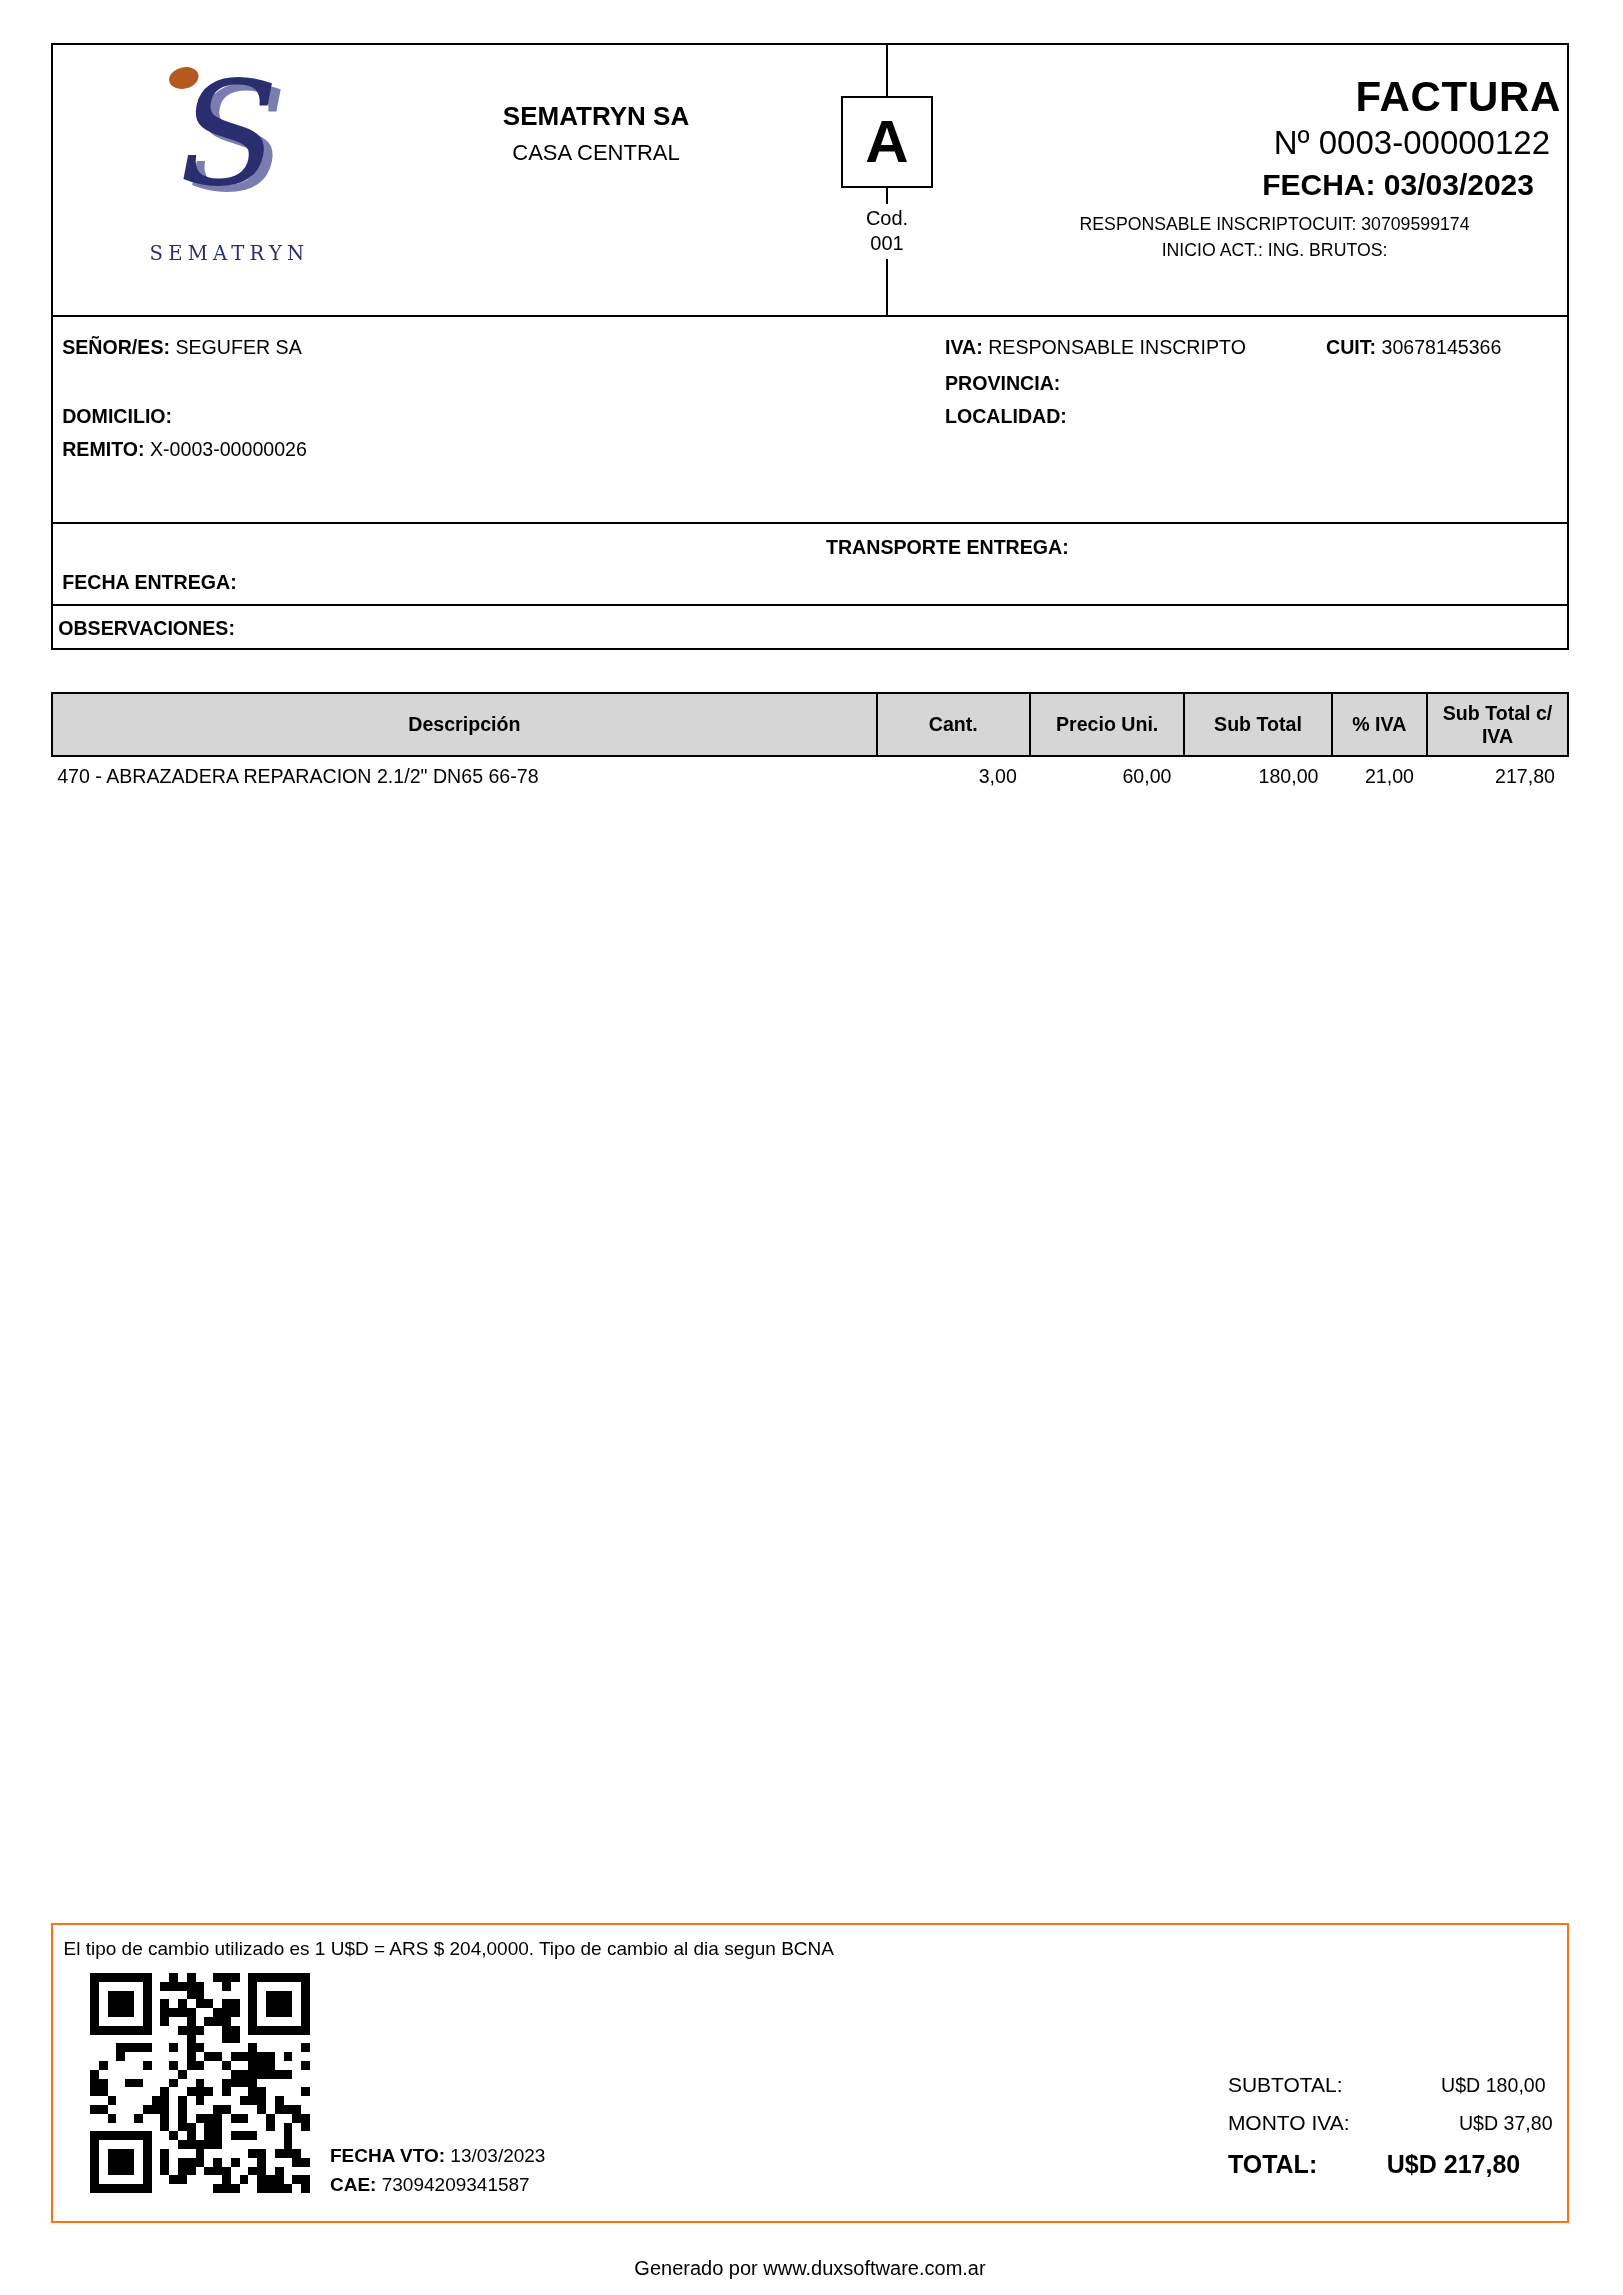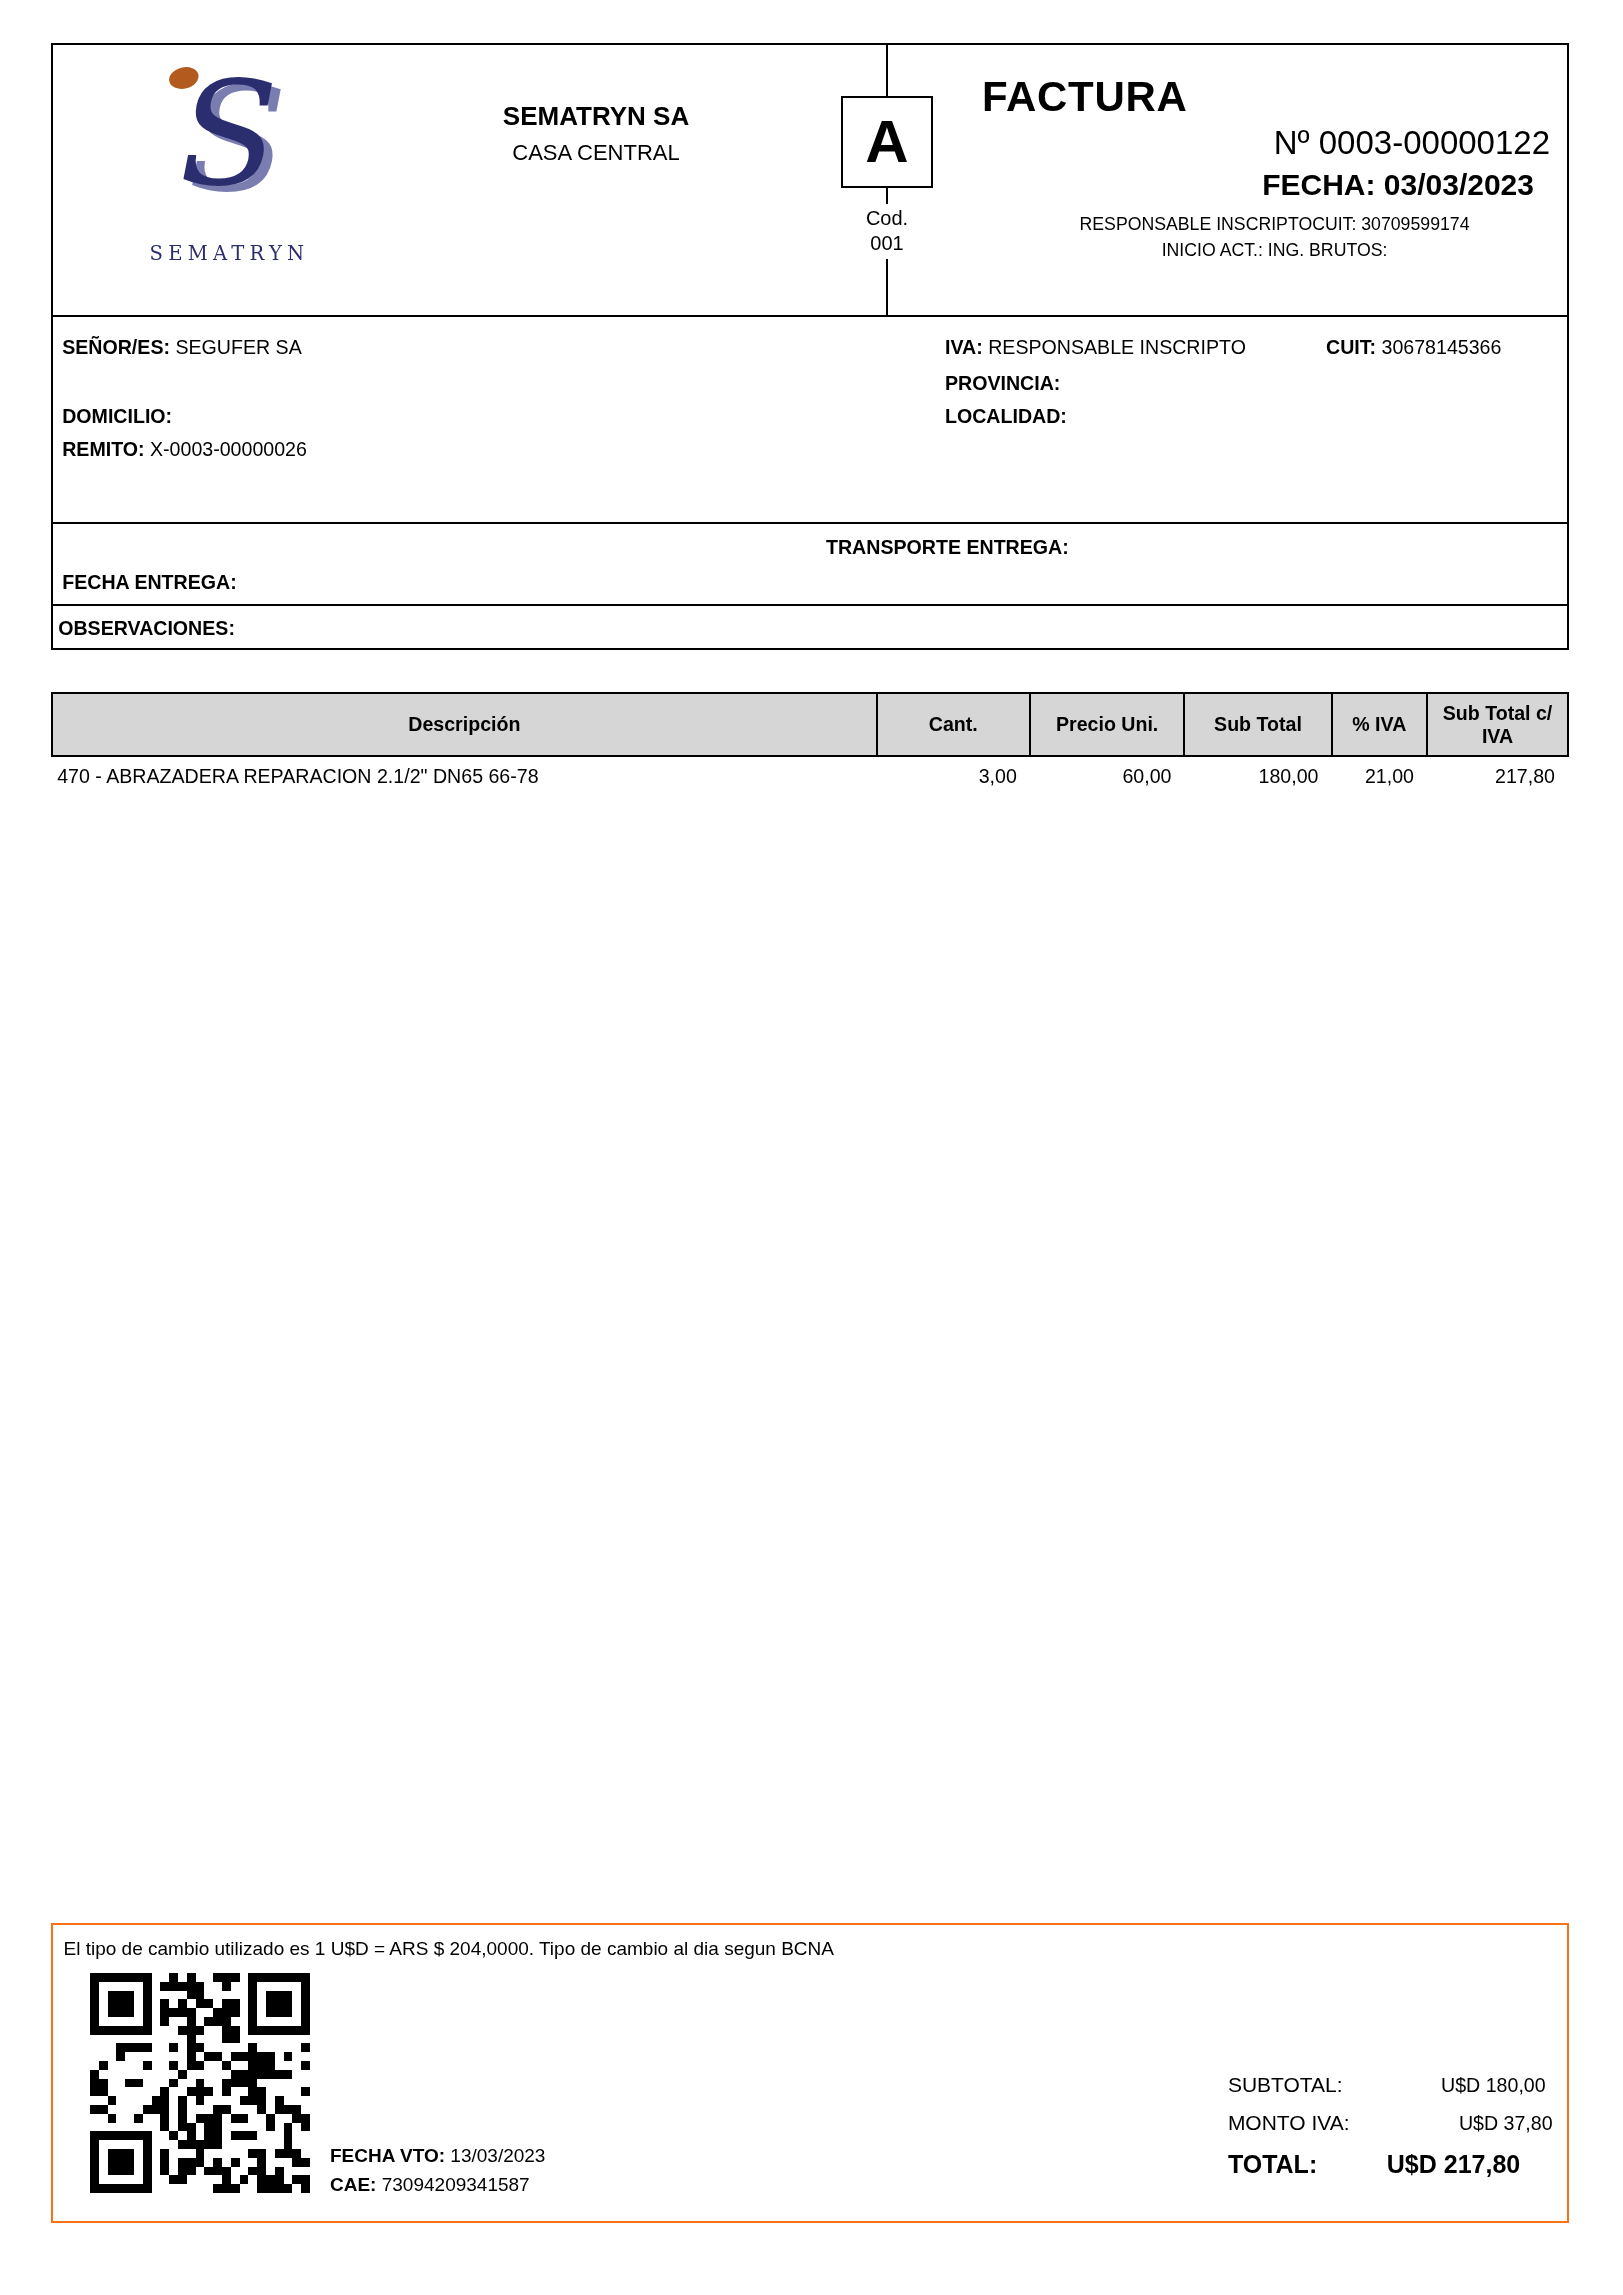--- a/index.html
+++ b/index.html
@@ -24,21 +24,21 @@
   .company-block { position:absolute; left:327px; width:432px; top:56px; text-align:center; }
   .company-name { font-size:26px; font-weight:bold; }
   .branch { font-size:22px; margin-top:7.9px; }
 
   .type-block { position:absolute; left:785px; top:51px; width:98px; text-align:center; }
   .type-box { width:92px; height:92px; margin:0 auto; border:2.6px solid #000; background:#fff;
               font-size:60px; font-weight:bold; line-height:88px; }
   .cod-wrap { background:#fff; margin-top:15.7px; padding:2.6px 0; font-size:20px; line-height:25px; }
 
   .right-block { position:absolute; left:929px; right:0; top:27.5px; }
-  .doc-title  { padding-right:17px; font-size:42px; font-weight:bold; letter-spacing:0.7px; }
+  .doc-title  { text-align:right; padding-right:6px; font-size:42px; font-weight:bold; letter-spacing:0.7px; }
   .doc-number { text-align:right; padding-right:17px; font-size:33px; margin-top:3.9px; }
   .doc-date   { text-align:right; padding-right:33px; font-size:30px; font-weight:bold; margin-top:5.2px; }
   .small-lines { text-align:center; font-size:17.7px; margin-top:9.2px; line-height:26px; }
 
   
   .b { font-weight:bold; }
   .info-box { position:relative; border:2px solid #000; border-top:0; height:207px;
               font-size:19.6px; padding-top:19.6px; }
   .info-row { display:flex; line-height:21px; }
   .col-l { width:892px; padding-left:9.2px; }
@@ -440,15 +440,16 @@
         <span class="tlabel">MONTO IVA:</span>
         <span class="tval">U$D 37,80</span>
       </div>
       <div class="trow total">
         <span class="tlabel">TOTAL:</span>
         <span class="tval">U$D 217,80</span>
       </div>
     </div>
   </div>
 
+  <div class="generated">Generado por www.duxsoftware.com.ar</div>
 
 </div>
 
 
 </body></html>

